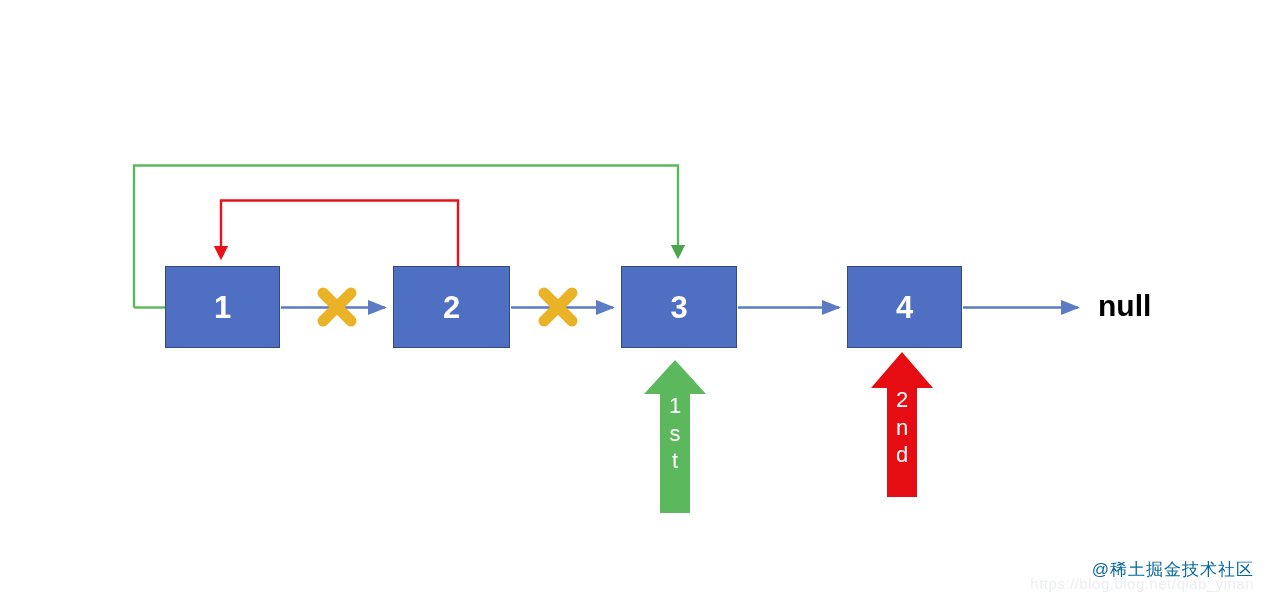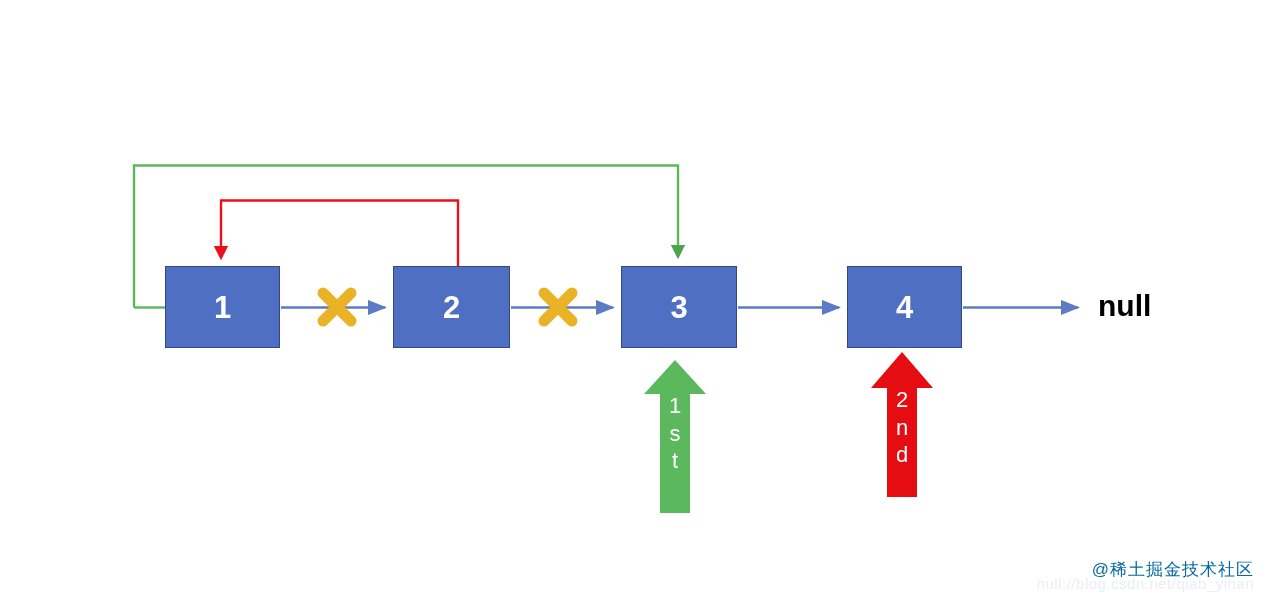--- a/index.html
+++ b/index.html
@@ -157,16 +157,16 @@
   </div>
 
   <div class="arrow-label" style="left:887px; top:386px;">
     <span>2</span>
     <span>n</span>
     <span>d</span>
   </div>
 
   <div id="watermark">
     <div id="watermark-brand">@稀土掘金技术社区</div>
-    <div id="watermark-url">null://blog.csdn.net/qiab_yinan</div>
+    <div id="watermark-url">https://blog.blog.net/qiab_yinan</div>
   </div>
 
 </div>
 
 </body></html>

